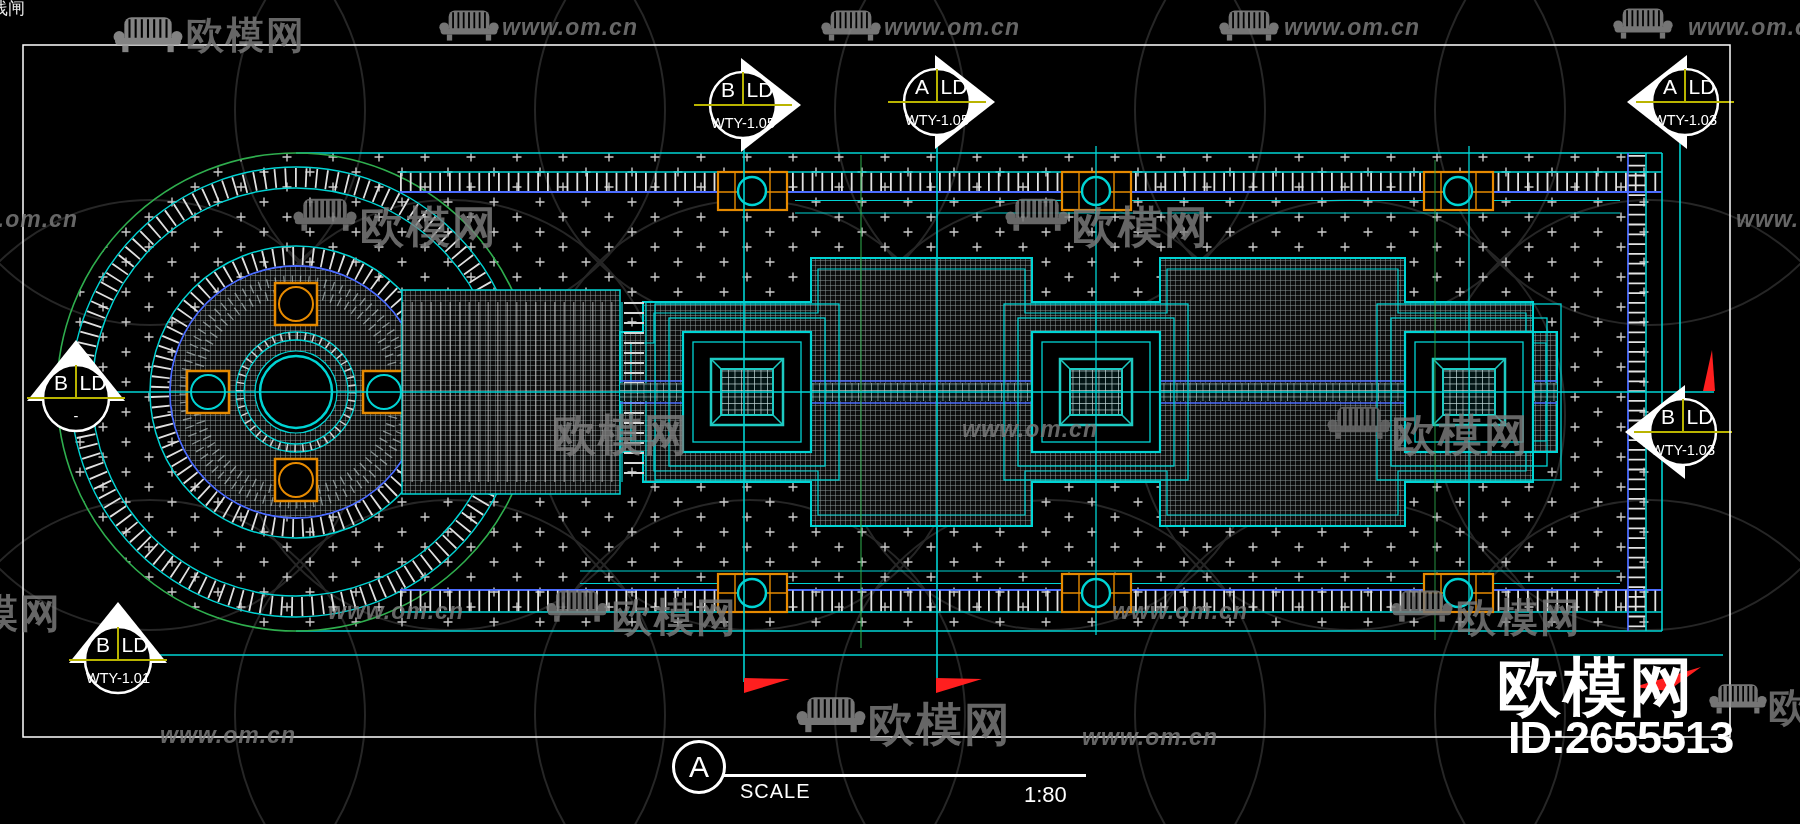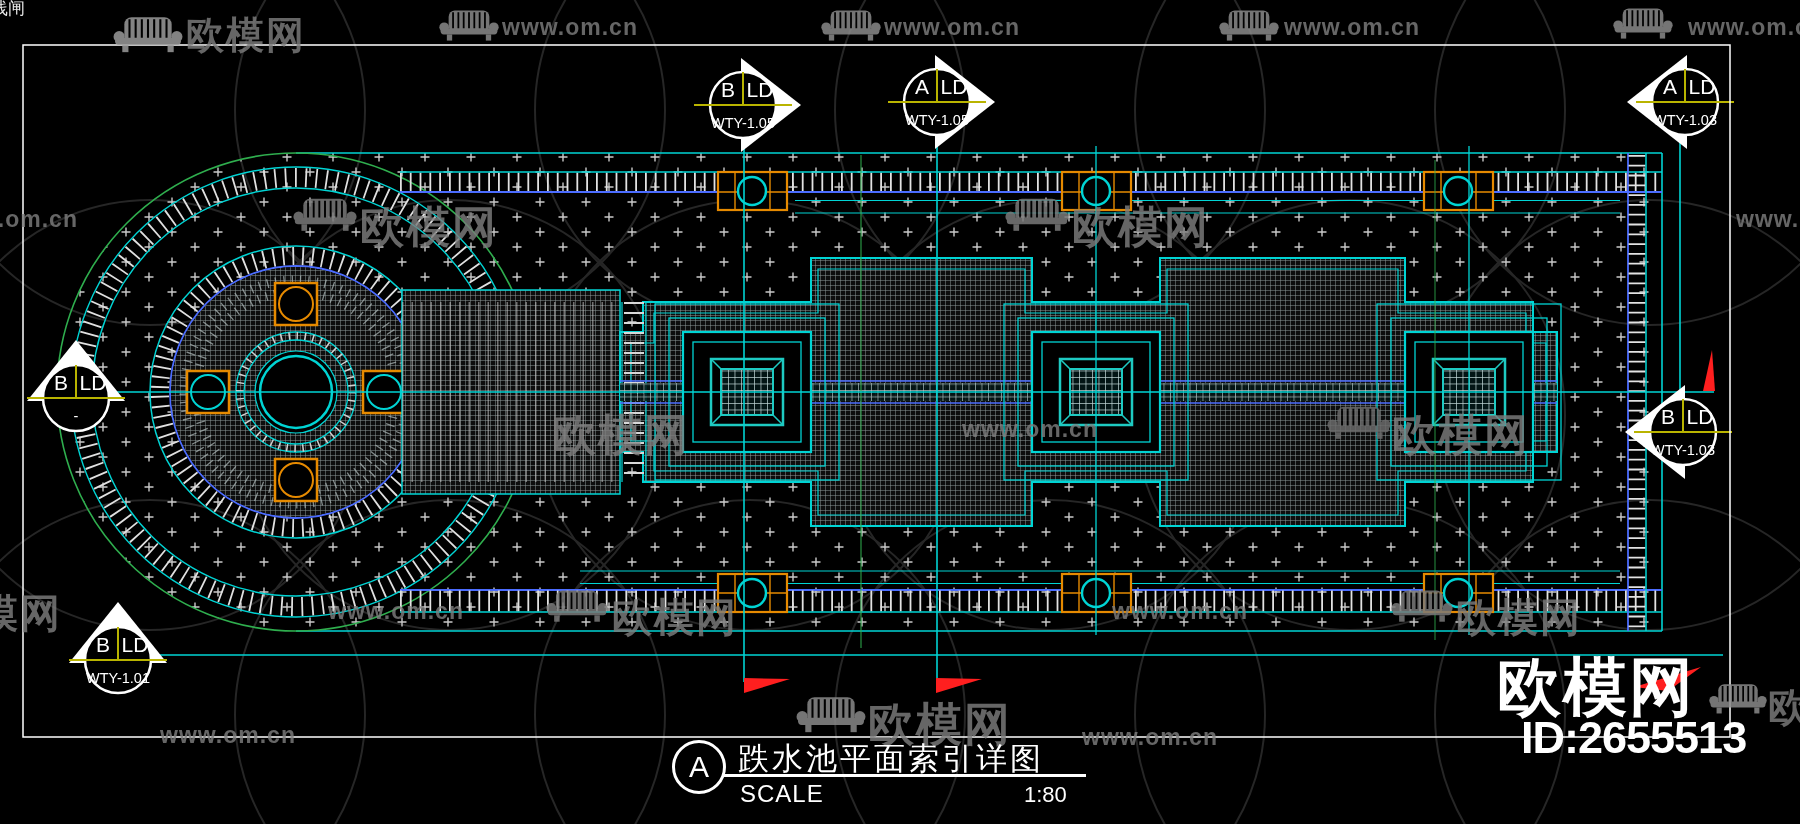--- a/index.html
+++ b/index.html
@@ -8,30 +8,30 @@
   #stage svg{position:absolute;left:0;top:0;}
   
   .s-cy{stroke:var(--cyan);} .s-bl{stroke:var(--blue);} .s-gn{stroke:var(--green);}
   .s-or{stroke:var(--orange);} .s-yw{stroke:var(--yellow);}
   .f-red{fill:var(--red);}
   .mtext{fill:#fff;font-family:"Liberation Sans",sans-serif;}
   
   .ov{position:absolute;color:#fff;white-space:nowrap;}
   .wm{position:absolute;color:#7d7d7d;opacity:.82;white-space:nowrap;
       font-family:"Liberation Sans",sans-serif;pointer-events:none;}
-  .wm-url{letter-spacing:1px;font-weight:bold;}
+  .wm-url{letter-spacing:1px;font-weight:bold;font-style:italic;}
   .wm-brand{font-weight:bold;letter-spacing:2px;}
   #corner-text{left:-9px;top:-3px;font-size:17px;color:#e8e8e8;}
   #brand-big{left:1497px;top:644px;font-size:64px;font-weight:bold;letter-spacing:2px;}
-  #brand-id{left:1508px;top:712px;font-size:45px;font-weight:bold;letter-spacing:-1px;margin-left:13px;}
+  #brand-id{left:1508px;top:712px;font-size:45px;font-weight:bold;letter-spacing:-1px;}
   #title-circle{position:absolute;left:672px;top:740px;width:48px;height:48px;border:3px solid #fff;
       border-radius:50%;display:flex;align-items:center;justify-content:center;font-size:30px;color:#fff;}
   #title-text{left:738px;top:738px;font-size:31px;letter-spacing:3px;}
   #title-underline{position:absolute;left:722px;top:774px;width:364px;height:3px;background:#fff;}
-  #scale-label{left:740px;top:780px;font-size:24px;letter-spacing:1px;}
+  #scale-label{left:740px;top:780px;font-size:20px;letter-spacing:1px;}
   #scale-value{left:1024px;top:782px;font-size:22px;}
 </style>
 </head>
 <body>
 
 <div id="stage">
 
 <svg width="1800" height="824" viewBox="0 0 1800 824">
   <defs>
 
@@ -345,18 +345,17 @@
     </div>
 
 <div class="ov" id="corner-text">线闸</div>
 
 <div class="ov" id="brand-big">欧模网</div>
 <div class="ov" id="brand-id">ID:2655513</div>
 
 <div id="title-circle">
   <span>A</span>
 </div>
-<div class="ov" id="title-text">跌水池平面索引详图</div>
 <div id="title-underline"></div>
 <div class="ov" id="scale-label">SCALE</div>
 <div class="ov" id="scale-value">1:80</div>
 
 </div>
 
 </body></html>

